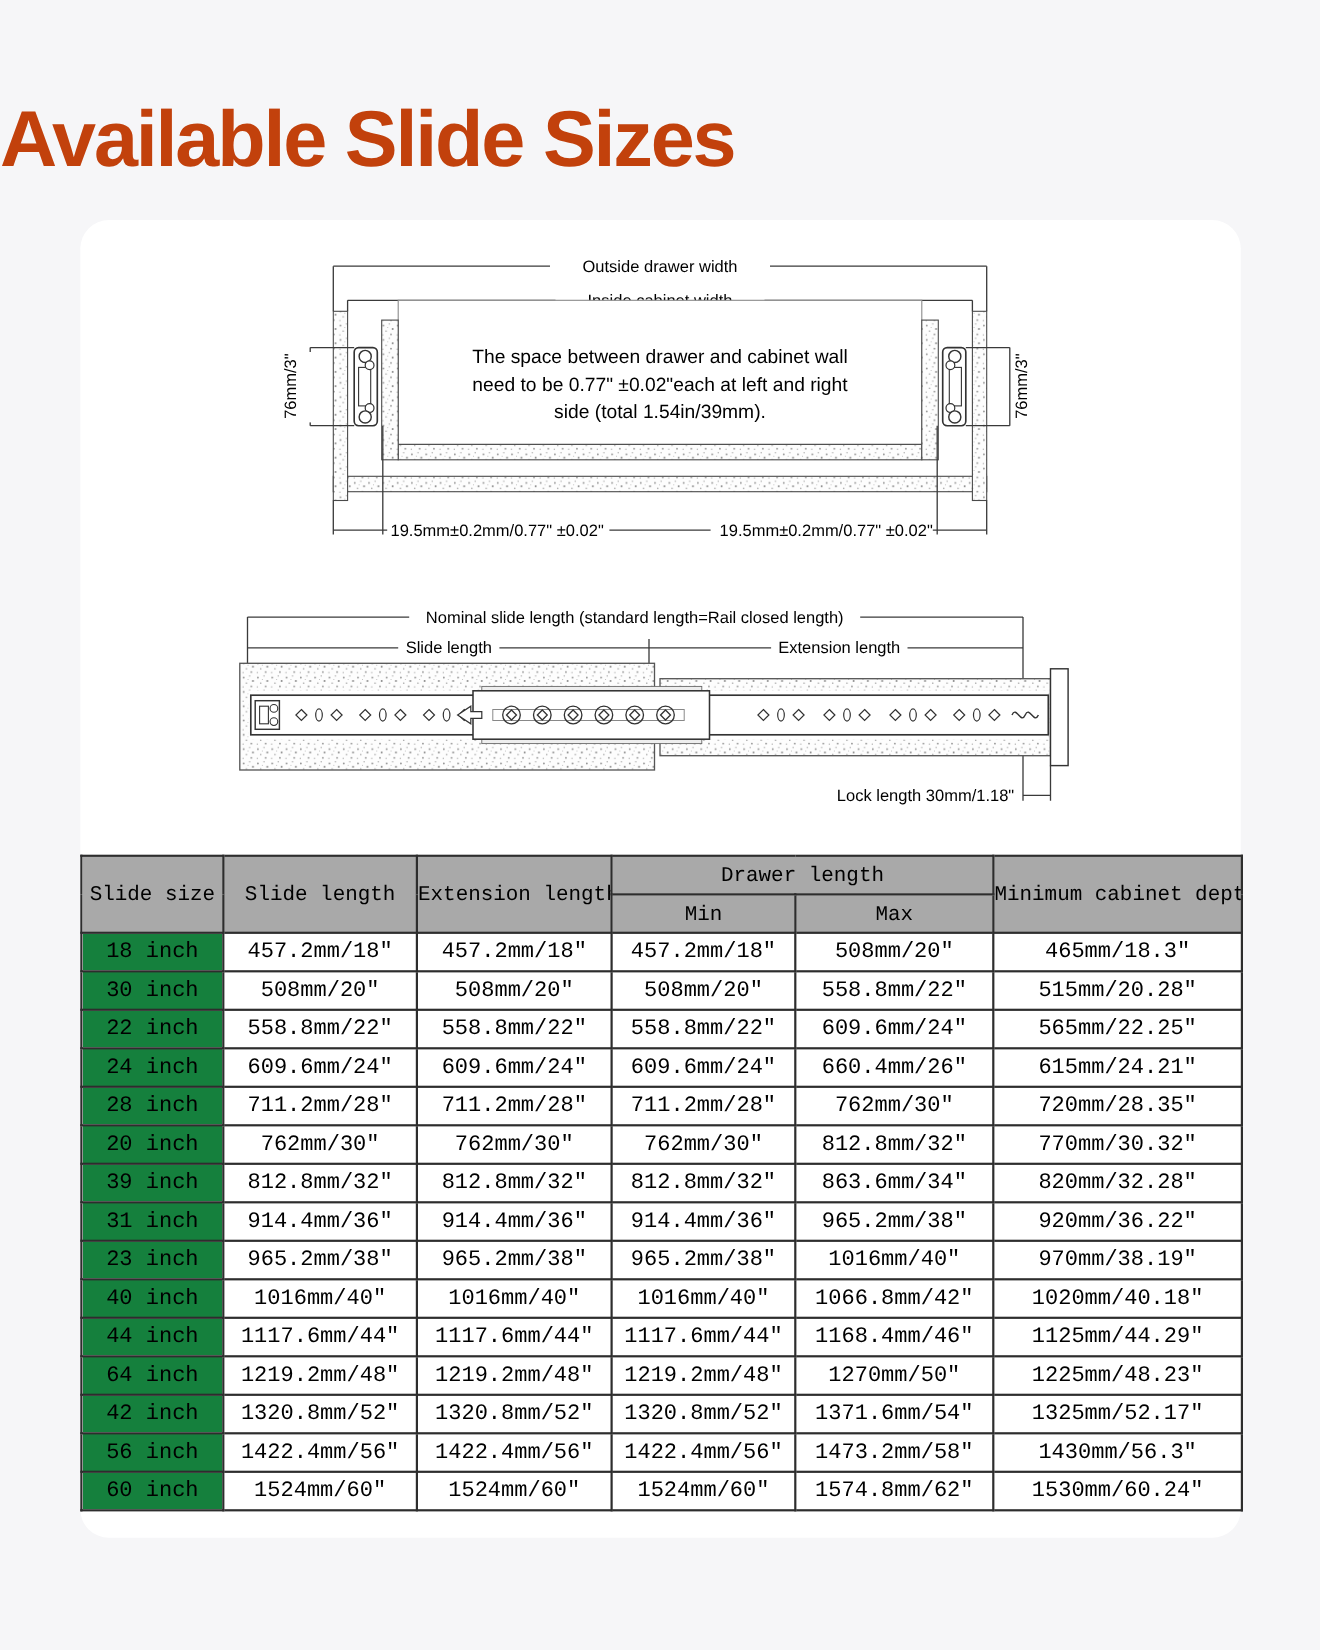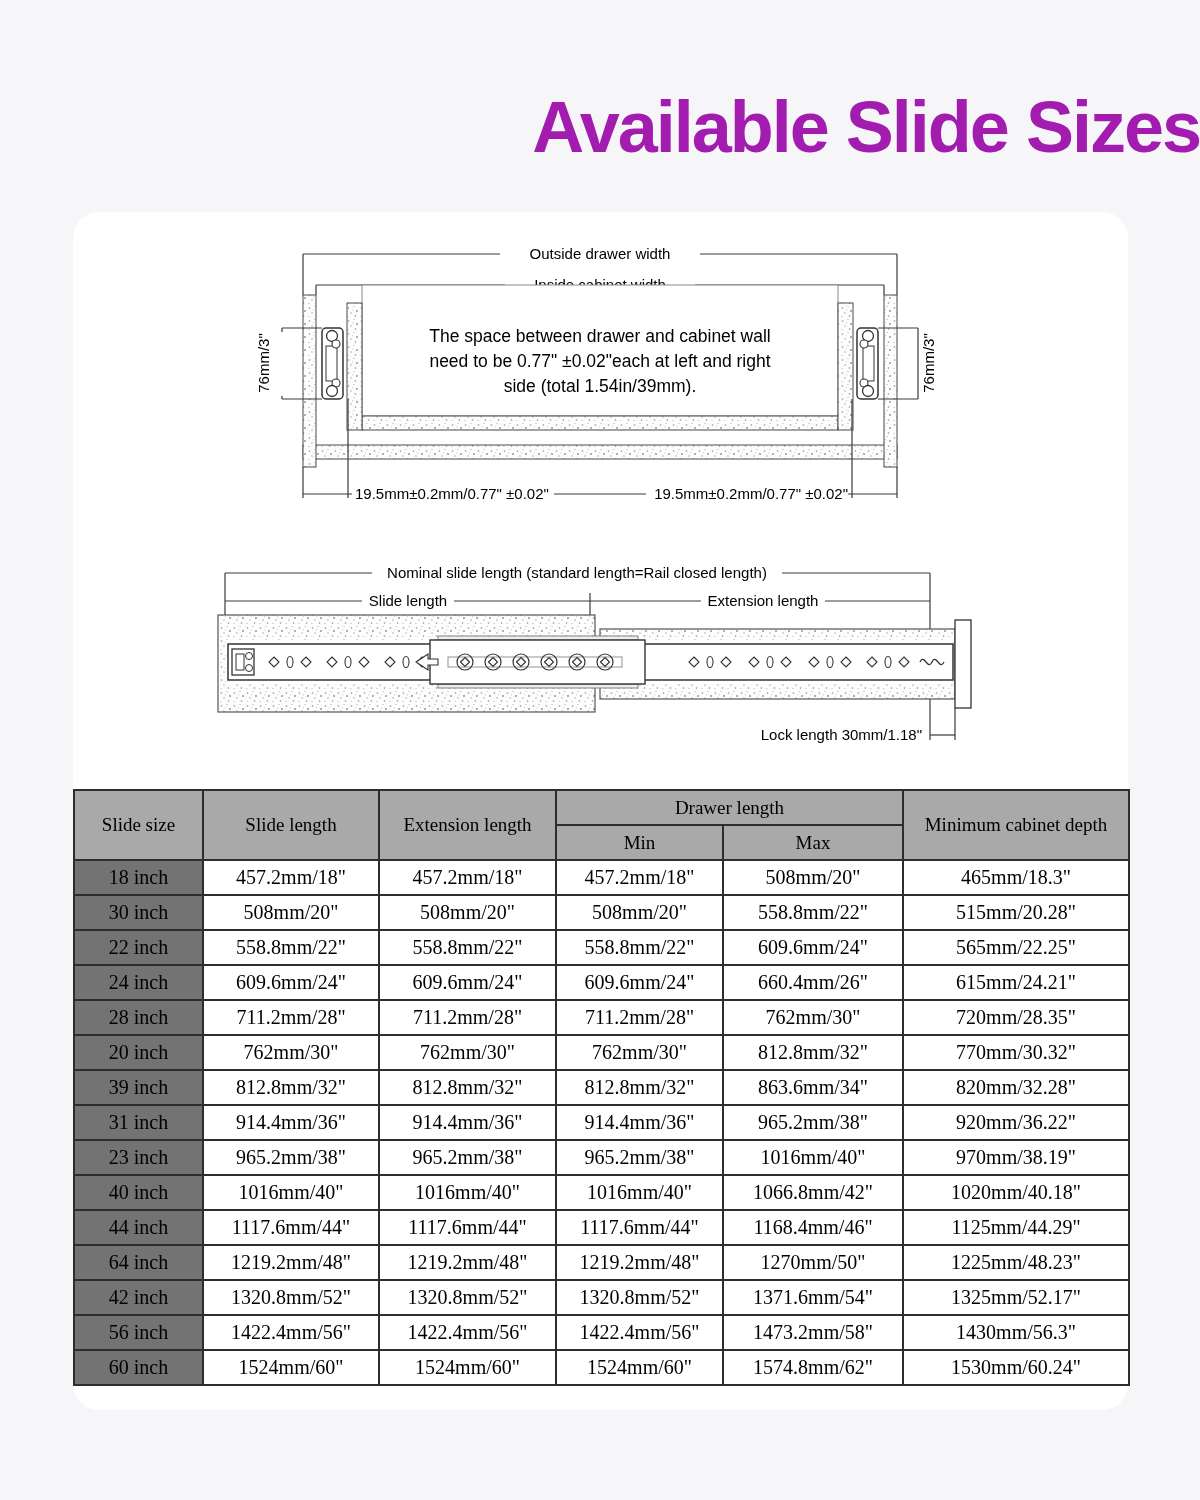--- a/index.html
+++ b/index.html
@@ -5,44 +5,44 @@
   html,body{margin:0;padding:0;}
   body{
     width:1200px;height:1500px;position:relative;
     background:#f6f6f8;
     font-family:"Liberation Sans",sans-serif;
     -webkit-font-smoothing:antialiased;
     overflow:hidden;
   }
   .page-title{
     position:absolute;top:86px;left:0;width:1200px;
-    text-align:right;font-size:72px;font-weight:bold;
-    letter-spacing:-2px;color:#a21caf;white-space:nowrap;
+    text-align:left;font-size:72px;font-weight:bold;
+    letter-spacing:-2px;color:#c2410c;white-space:nowrap;
   }
   .card{
-    position:absolute;left:73px;top:212px;width:1055px;height:1198px;
+    position:absolute;left:73px;top:200px;width:1055px;height:1198px;
     background:#ffffff;border-radius:26px;
   }
   .diag1{position:absolute;left:182px;top:28px;width:710px;height:300px;}
   .diag2{position:absolute;left:107px;top:335px;width:850px;height:210px;}
   svg text{font-family:"Liberation Sans",sans-serif;fill:#000;}
 
   table.sizes{
     position:absolute;left:0;top:577px;width:1055px;
     border-collapse:collapse;table-layout:fixed;
-    font-family:Liberation Serif, serif;
+    font-family:Liberation Mono, monospace;
     border-radius:26px;
   }
   table.sizes th, table.sizes td{
     border:2px solid #2d2d2d;text-align:center;vertical-align:middle;
     padding:0;font-weight:normal;color:#000;overflow:hidden;white-space:nowrap;
   }
   table.sizes thead th{background:#a9a9a9;font-size:19px;height:33px;}
   table.sizes tbody td{background:#ffffff;font-size:20px;height:33px;}
-  table.sizes tbody td:first-child{background:#737373;}
+  table.sizes tbody td:first-child{background:#15803d;}
 </style>
 </head>
 <body>
 
 <div class="page-title">Available Slide Sizes</div>
 
 <div class="card">
 
   <svg class="diag1" viewBox="0 0 710 300">
     <defs>

